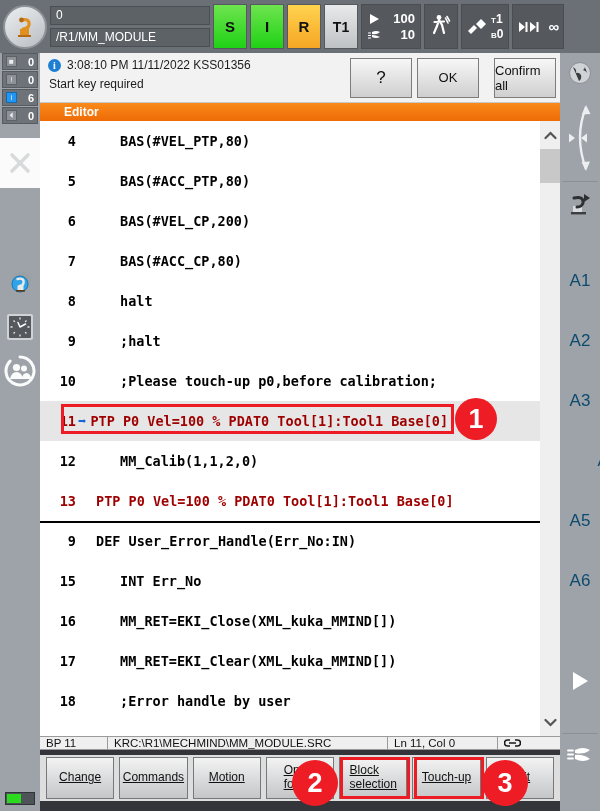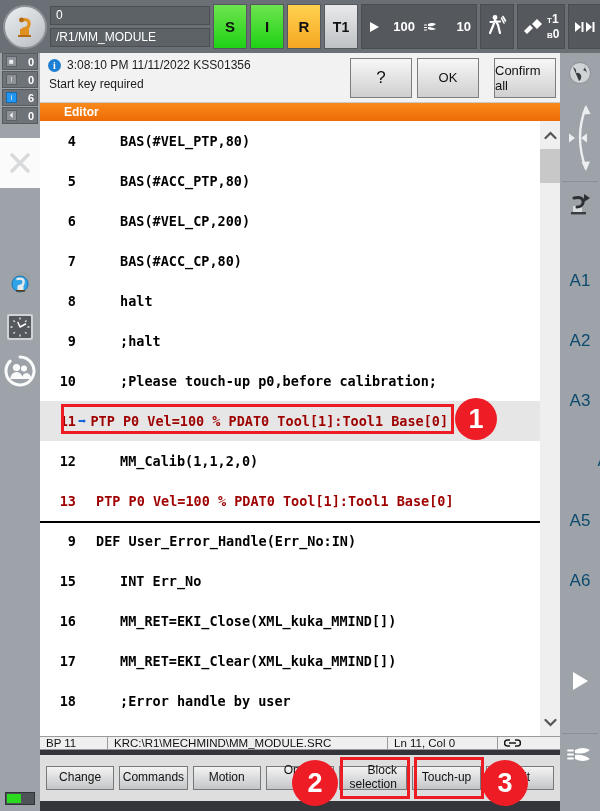--- a/index.html
+++ b/index.html
@@ -36,21 +36,21 @@
     font-weight:bold; font-size:15px; color:#111; flex:0 0 auto;
   }
   .stbtn.green { background:linear-gradient(180deg,#6ee44f,#1fd215); }
   .stbtn.amber { background:linear-gradient(180deg,#ffd34f,#f5a623); }
   .stbtn.grey  { background:linear-gradient(180deg,#e8e9ea,#bfc2c5); font-size:14px; }
 
   .grp {
     height:45px; background:#55595e; border:1px solid #4a4e52;
     display:flex; align-items:center; padding:0 5px; gap:4px; flex:0 0 auto;
   }
-  .ovr { display:flex; gap:8px; }
+  .ovr { display:flex; flex-direction:column; gap:1px; }
   .ovr-row { display:flex; align-items:center; gap:7px; }
   .ovr-num { color:#fff; font-size:13px; font-weight:bold; min-width:26px; text-align:right; }
   .icon-w { width:15px; display:flex; align-items:center; justify-content:center; }
   .tool-base { display:flex; flex-direction:column; line-height:1; gap:3px; color:#fff; }
   .tb-row { font-size:12px; font-weight:bold; }
   .tb-row small { font-size:8px; }
   .inf { color:#fff; font-size:15px; font-weight:bold; letter-spacing:-1px; }
 
   
   .leftrail {
@@ -164,24 +164,24 @@
     display:flex; align-items:center; font-size:11.5px; color:#111;
   }
   .sb-cell { height:100%; display:flex; align-items:center; padding:0 6px; border-right:1px solid #9a9a9a; }
 
   
   .btnbar {
     position:absolute; left:40px; top:755px; width:520px; height:46px;
     background:#dedede; display:flex; align-items:center; gap:5px; padding:0 6px;
   }
   .kbtn {
-    flex:1; height:24px; border:1px solid #76797c;
+    flex:1; height:42px; border:1px solid #76797c;
     background:linear-gradient(180deg,#f3f3f3,#c4c6c8);
-    color:#111; font-size:12px; text-align:right;
-    display:flex; align-items:center; justify-content:center; line-height:1.15;
+    color:#111; font-size:12px; text-align:left;
+    display:flex; align-items:center; justify-content:center; line-height:1.15;text-decoration:underline;
   }
   .bottomstrip { position:absolute; left:40px; top:801px; width:520px; height:10px; background:#33353a; }
 
   
   .redbox { position:absolute; border:3px solid #ec1b24; pointer-events:none; }
   .redcircle {
     position:absolute; border-radius:50%; background:#ee1c25; color:#fff;
     display:flex; align-items:center; justify-content:center;
     font-size:27px; font-weight:bold; font-family:"Liberation Sans",sans-serif;
   }

